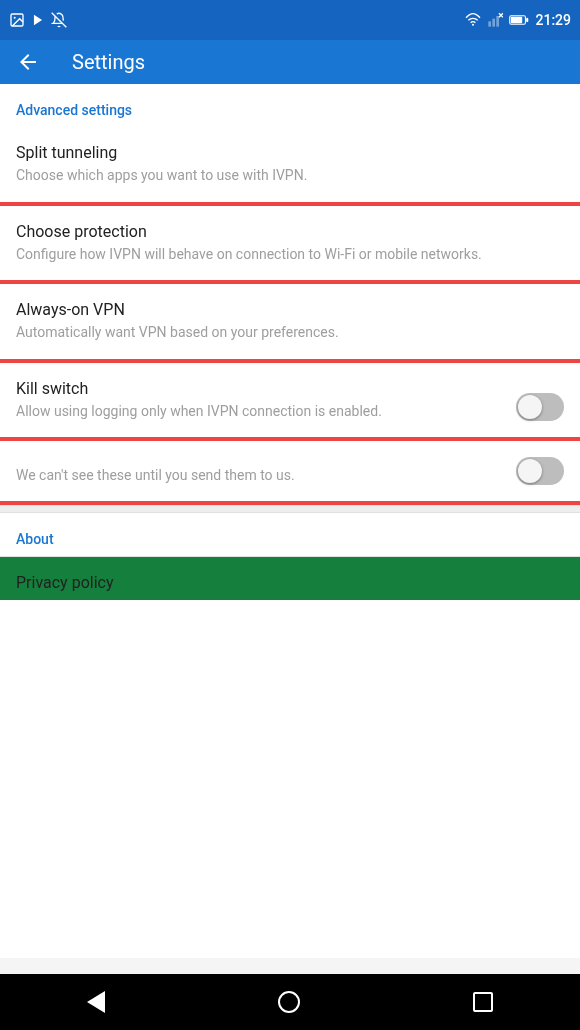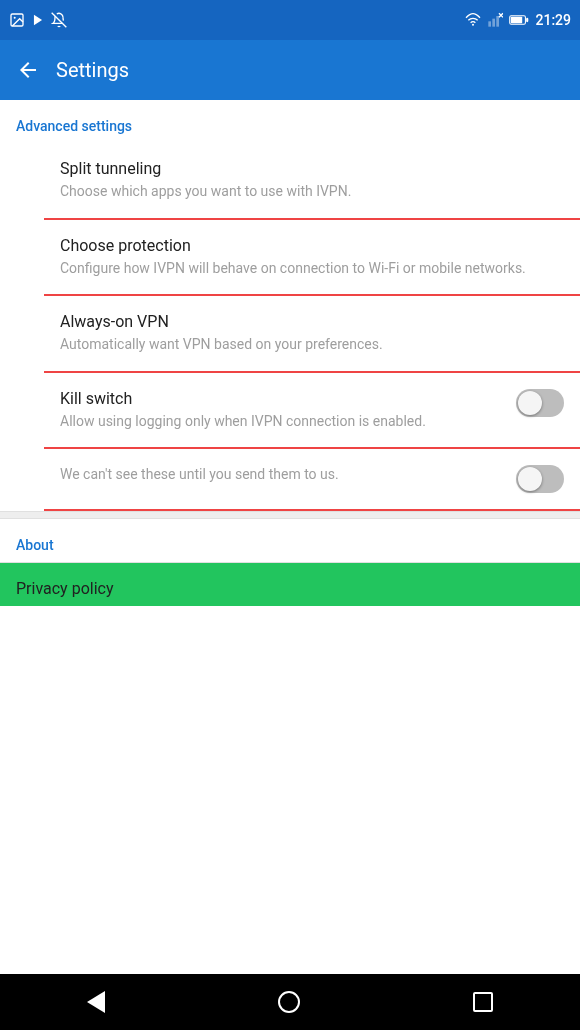--- a/index.html
+++ b/index.html
@@ -42,26 +42,26 @@
 
     .status-time {
       color: white;
       font-size: 14px;
       font-weight: 500;
     }
 
     
     .app-bar {
       width: 100%;
-      height: 60px;
+      height: 44px;
       background: #1976d2;
       display: flex;
       align-items: center;
       padding: 0 16px;
-      gap: 16px;
+      gap: 32px;
     }
 
     .back-button {
       color: white;
       font-size: 22px;
       cursor: pointer;
       display: flex;
       align-items: center;
     }
 
@@ -87,27 +87,26 @@
     .section-header-text {
       color: #1976d2;
       font-size: 14px;
       font-weight: 500;
       text-align: center;
     }
 
     
     .settings-item {
       padding: 16px 16px;
-      border-bottom: 2px solid #ef4444;
+      border-bottom: 4px solid #ef4444;
       background: #ffffff;
       display: flex;
-      align-items: flex-start;
+      align-items: flex-end;
       justify-content: space-between;
       cursor: pointer;
-      margin-left: 44px;
     }
 
     .settings-item:last-child {
       border-bottom: none;
     }
 
     .settings-item-text {
       flex: 1;
       padding-right: 12px;
     }
@@ -199,21 +198,21 @@
     .square-recent {
       width: 20px;
       height: 20px;
       border: 2.5px solid white;
       border-radius: 2px;
     }
 
     
     .partial-item {
       padding: 16px 16px 8px 16px;
-      background: #22c55e;
+      background: #15803d;
       border-top: 1px solid #e0e0e0;
     }
 
     .partial-item-title {
       color: #212121;
       font-size: 16px;
     }
   </style>
 </head>
 <body>

